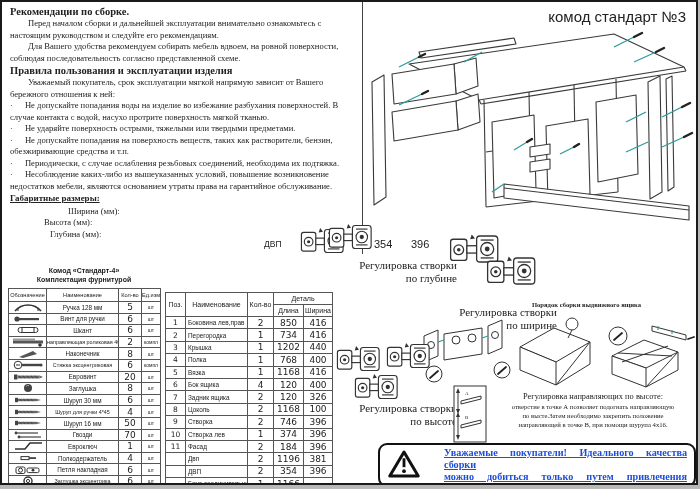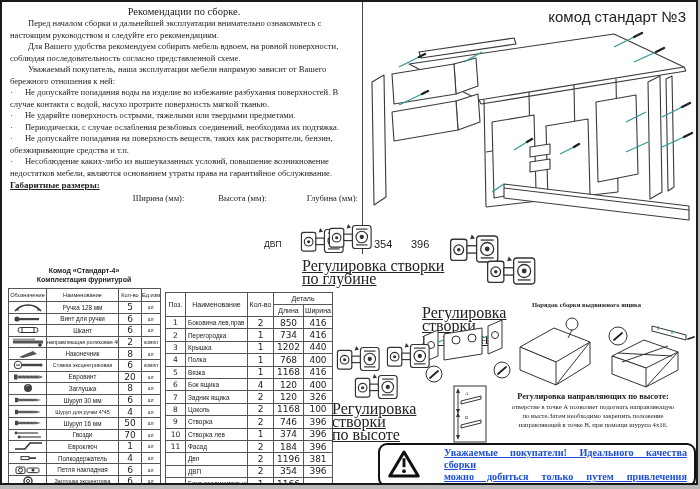--- a/index.html
+++ b/index.html
@@ -1,24 +1,24 @@
 <!DOCTYPE html>
 <html style="--accent: #2e9b9b;"><head>
 <meta charset="utf-8">
 <style>
   html,body{margin:0;padding:0;background:#b9b9b9;font-family:"Liberation Serif",serif;}
   .page{position:absolute;left:0;top:0;width:694px;height:481px;background:#fff;border:2px solid #1a1a1a;overflow:hidden;}
   .abs{position:absolute;}
   
   .text-block{left:8px;top:3px;width:348px;font-size:8.6px;line-height:11.5px;color:#222;}
-  .tb-title{text-align:center;font-weight:normal;font-size:10.5px;line-height:13px;}
+  .tb-title{font-weight:bold;font-size:10.5px;line-height:13px;}
   .para{text-indent:18px;}
   .rule-item .b{padding-right:12px;}
   .dims-title{text-align:left;font-weight:bold;text-decoration:underline;font-size:9px;margin-top:1px;}
-  .dims-line{display:flex;justify-content:flex-end;margin-top:1px;}
+  .dims-line{display:flex;justify-content:flex-start;margin-top:1px;flex-direction:column;}
   .dims-line span{display:inline-block;}
   .divider{left:360px;top:0;height:252px;width:0;border-left:1.2px solid #444;}
   .product-title{right:10px;top:6px;font-family:"Liberation Sans",sans-serif;font-size:15px;color:#222;}
   
   .hw-title{left:6px;top:265px;width:152px;text-align:center;font-family:"Liberation Sans",sans-serif;font-size:7px;font-weight:bold;line-height:8.5px;color:#222;}
   table{border-collapse:collapse;table-layout:fixed;}
   .hw-table{left:6px;top:286px;width:152px;font-family:"Liberation Sans",sans-serif;color:#222;}
   .hw-table td,.hw-table th{border:1px solid #555;padding:0;overflow:hidden;white-space:nowrap;}
   .hw-table th{font-size:5.6px;font-weight:normal;height:12px;}
   .hw-table td{height:10.6px;text-align:center;}
@@ -29,23 +29,23 @@
   .hw-table .ic svg{display:block;margin:0 auto;}
   
   .parts-title{left:216px;top:274px;width:110px;text-align:center;font-family:"DejaVu Sans",sans-serif;font-style:italic;font-size:11.5px;color:#222;}
   .parts-table{left:163px;top:290px;width:167px;font-family:"Liberation Sans",sans-serif;color:#222;}
   .parts-table td,.parts-table th{border:1px solid #555;padding:0;text-align:center;overflow:hidden;white-space:nowrap;}
   .parts-table th{font-size:7px;font-weight:normal;height:11px;}
   .parts-table td{height:11.4px;font-size:9px;font-family:"DejaVu Sans",sans-serif;}
   .parts-table td.pn{font-size:6.4px;font-family:"Liberation Sans",sans-serif;text-align:left;padding-left:2px;}
   .parts-table td.pp{font-size:7.5px;}
   
-  .adj-label{text-align:left;font-size:16px;line-height:13px;color:#222;text-decoration:underline;}
+  .adj-label{text-align:right;font-size:11px;line-height:13px;color:#222;}
   .drawer-title{left:502px;top:299px;width:165px;text-align:center;font-size:6.6px;font-weight:bold;color:#222;}
-  .rails-title{left:487px;top:390px;width:208px;text-align:center;font-size:8.4px;font-weight:bold;color:#222;}
+  .rails-title{left:487px;top:390px;width:208px;text-align:center;font-size:8.4px;font-weight:normal;color:#222;}
   .rails-text{left:485px;top:401px;width:212px;text-align:center;font-size:6.7px;line-height:8.8px;color:#222;}
   
   .warn-box{left:376px;top:441px;width:314px;height:40px;border:2.5px solid #111;border-radius:9px;background:#fff;}
   .warn-text{position:absolute;left:64px;right:7px;top:2px;color:#1d4ed8;text-decoration:underline;}
   .warn-l1,.warn-l2{font-weight:bold;font-size:10.2px;line-height:12px;text-align:justify;text-align-last:justify;}
   .warn-l3{font-family:"Liberation Sans",sans-serif;font-size:12.8px;line-height:14px;letter-spacing:.3px;white-space:nowrap;}
   .num-label{font-family:"Liberation Sans",sans-serif;font-size:11px;color:#222;}
   svg{overflow:visible;}
 </style>
 </head>
@@ -69,26 +69,27 @@
     </symbol>
   </defs>
 </svg>
 
 <div class="page">
 
   <div class="abs text-block">
     <div class="tb-title">Рекомендации по сборке.</div>
     <div class="para">Перед началом сборки и дальнейшей эксплуатации внимательно ознакомьтесь с настоящим руководством и следуйте его рекомендациям.</div>
     <div class="para">Для Вашего удобства рекомендуем собирать мебель вдвоем, на ровной поверхности, соблюдая последовательность согласно представленной схеме.</div>
-    <div class="para">Уважаемый покупатель, наша эксплуатации мебели напрямую зависит от Вашего бережного отношения к ней:</div>
+    <div class="tb-title">Правила пользования и эксплуатации изделия</div>
+    <div class="para">Уважаемый покупатель, срок эксплуатации мягкой напрямую зависит от Вашего бережного отношения к ней:</div>
     <div>
         <div class="rule-item"><span class="b">·</span><span>Не допускайте попадания воды на изделие во избежание разбухания поверхностей. В случае контакта с водой, насухо протрите поверхность мягкой тканью.</span></div>
         <div class="rule-item"><span class="b">·</span><span>Не ударяйте поверхность острыми, тяжелыми или твердыми предметами.</span></div>
+        <div class="rule-item"><span class="b">·</span><span>Не допускайте попадания на поверхность веществ, таких как растворители, бензин, обезжиривающие средства и т.п.</span></div>
         <div class="rule-item"><span class="b">·</span><span>Периодически, с случае ослабления резьбовых соединений, необходима их подтяжка.</span></div>
-        <div class="rule-item"><span class="b">·</span><span>Не допускайте попадания на поверхность веществ, таких как растворители, бензин, обезжиривающие средства и т.п.</span></div>
         <div class="rule-item"><span class="b">·</span><span>Несоблюдение каких-либо из вышеуказанных условий, повышение возникновение недостатков мебели, являются основанием утраты права на гарантийное обслуживание.</span></div>
       </div>
     <div class="dims-title">Габаритные размеры:</div>
     <div class="dims-line">
       <span style="margin-left:58px">Ширина (мм):</span>
       <span style="margin-left:34px">Высота (мм):</span>
       <span style="margin-left:40px">Глубина (мм):</span>
     </div>
   </div>
   <div class="abs divider"></div>

